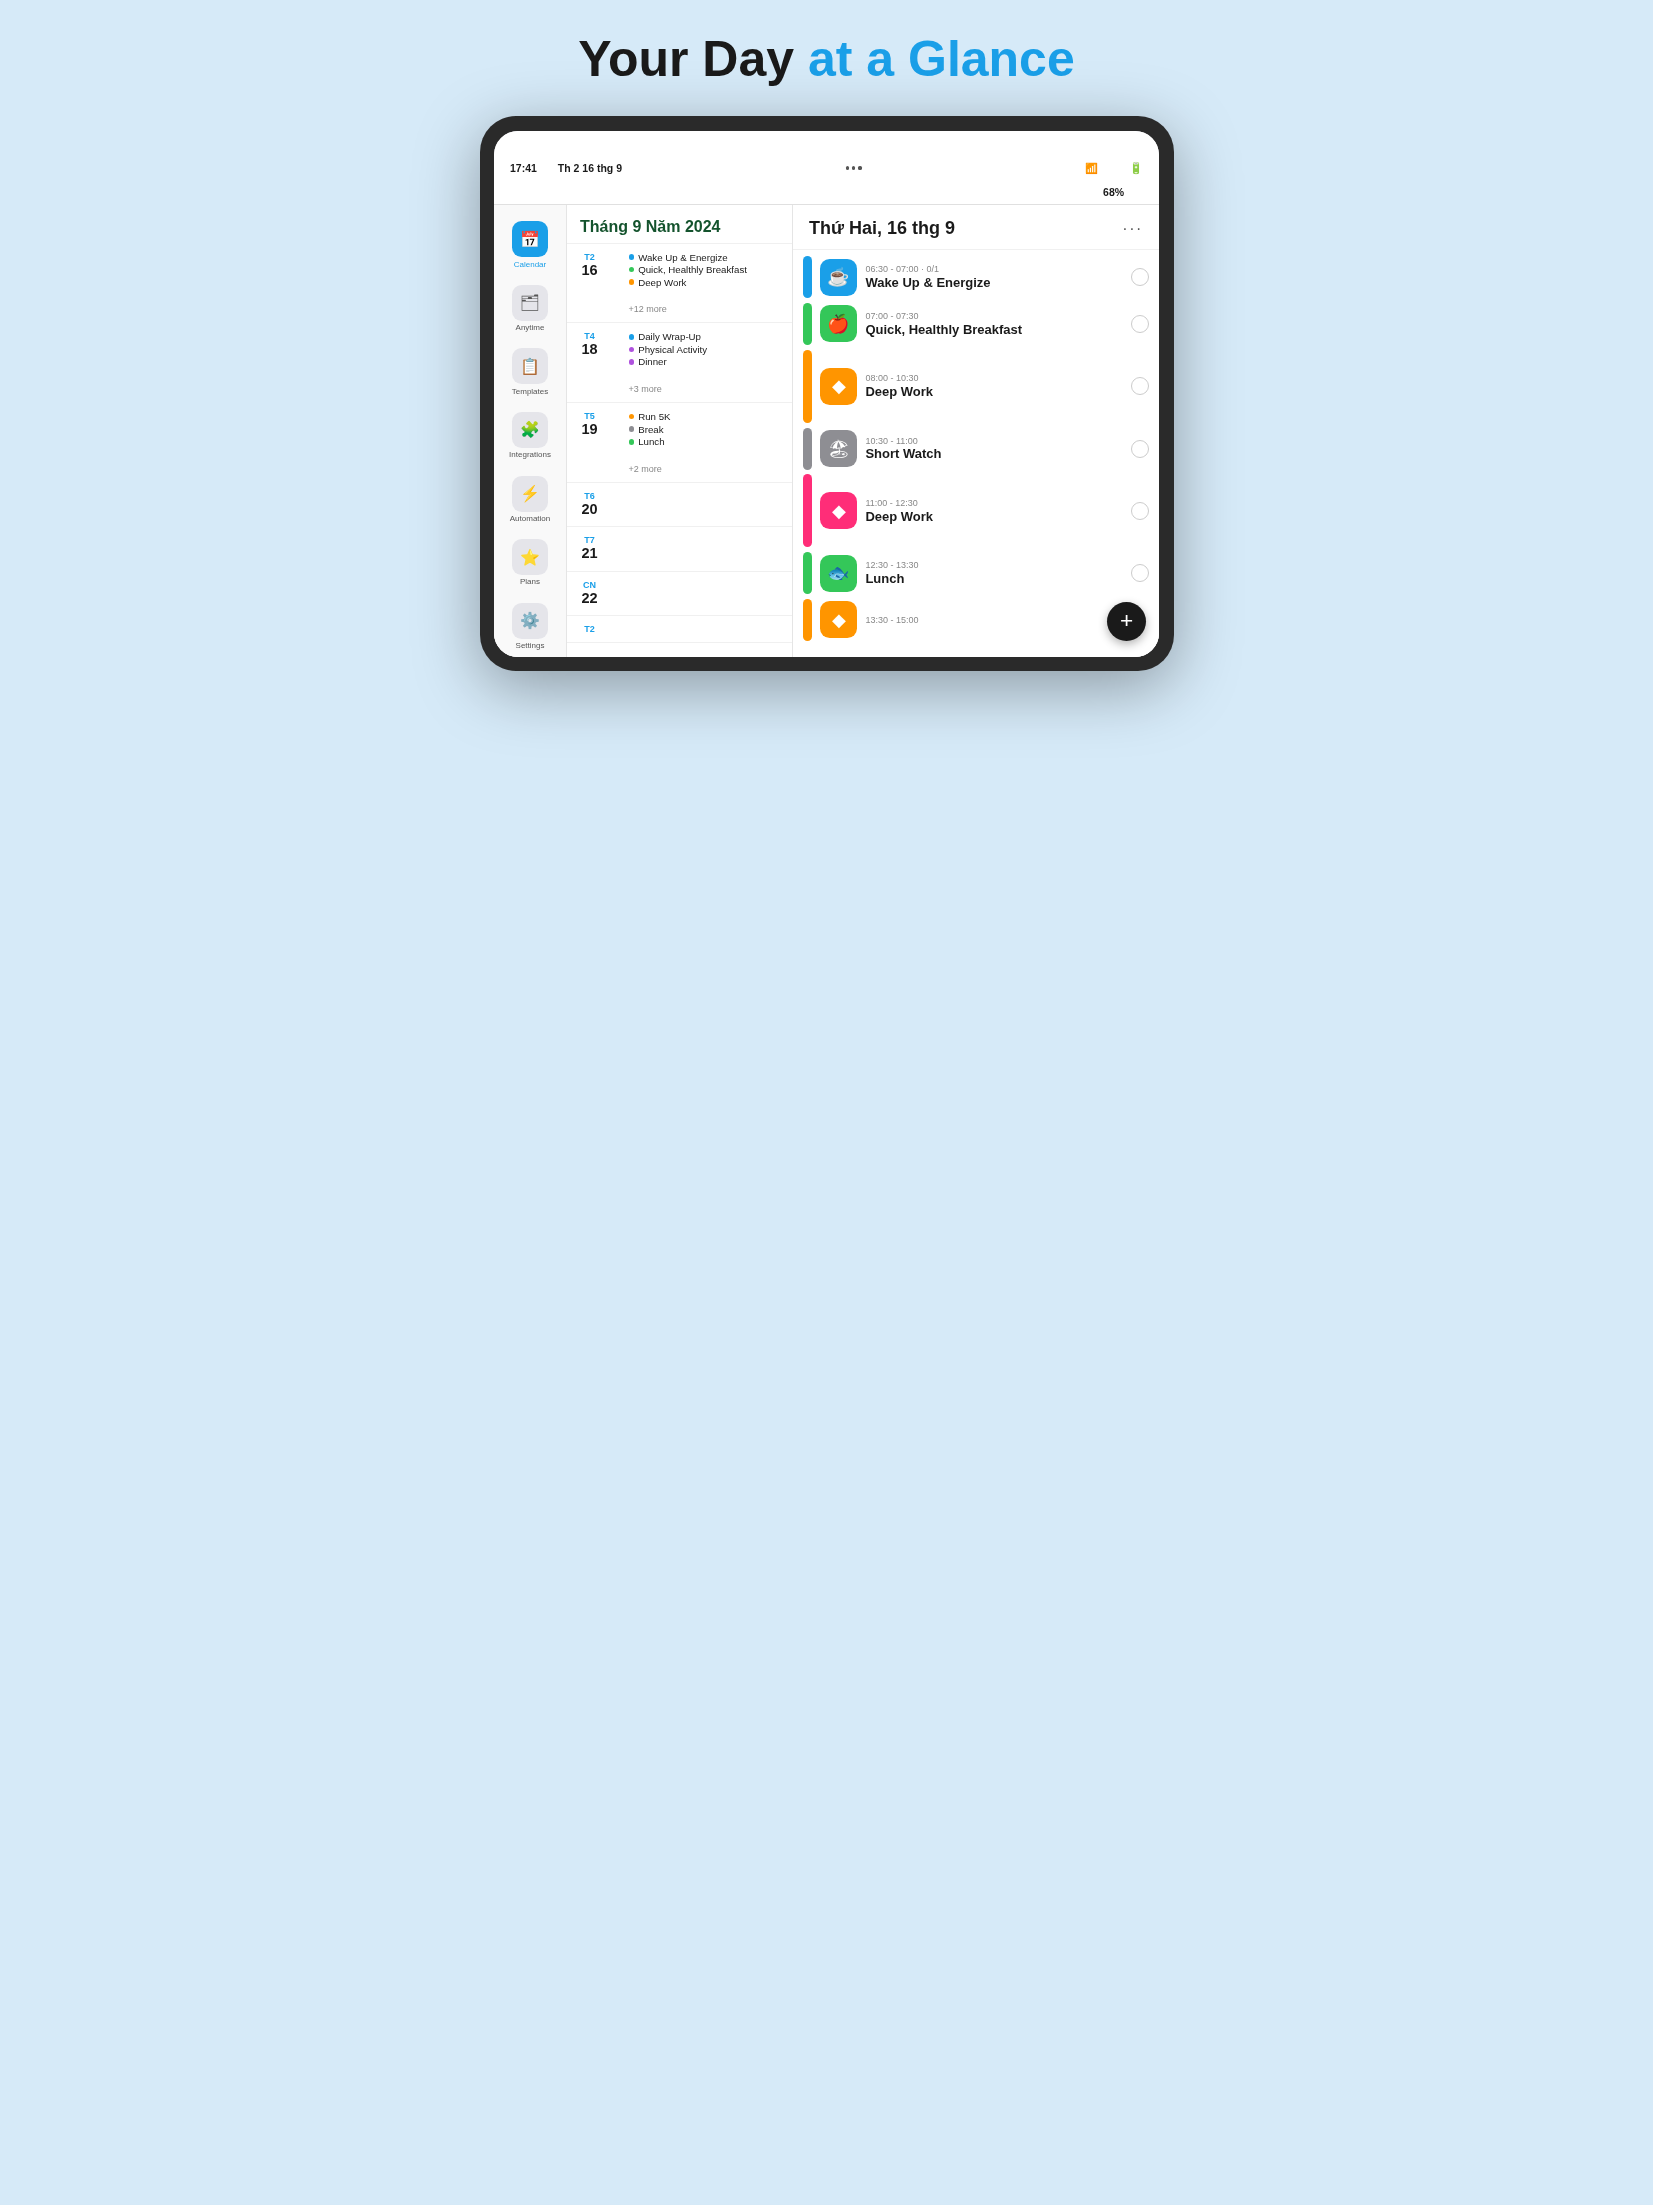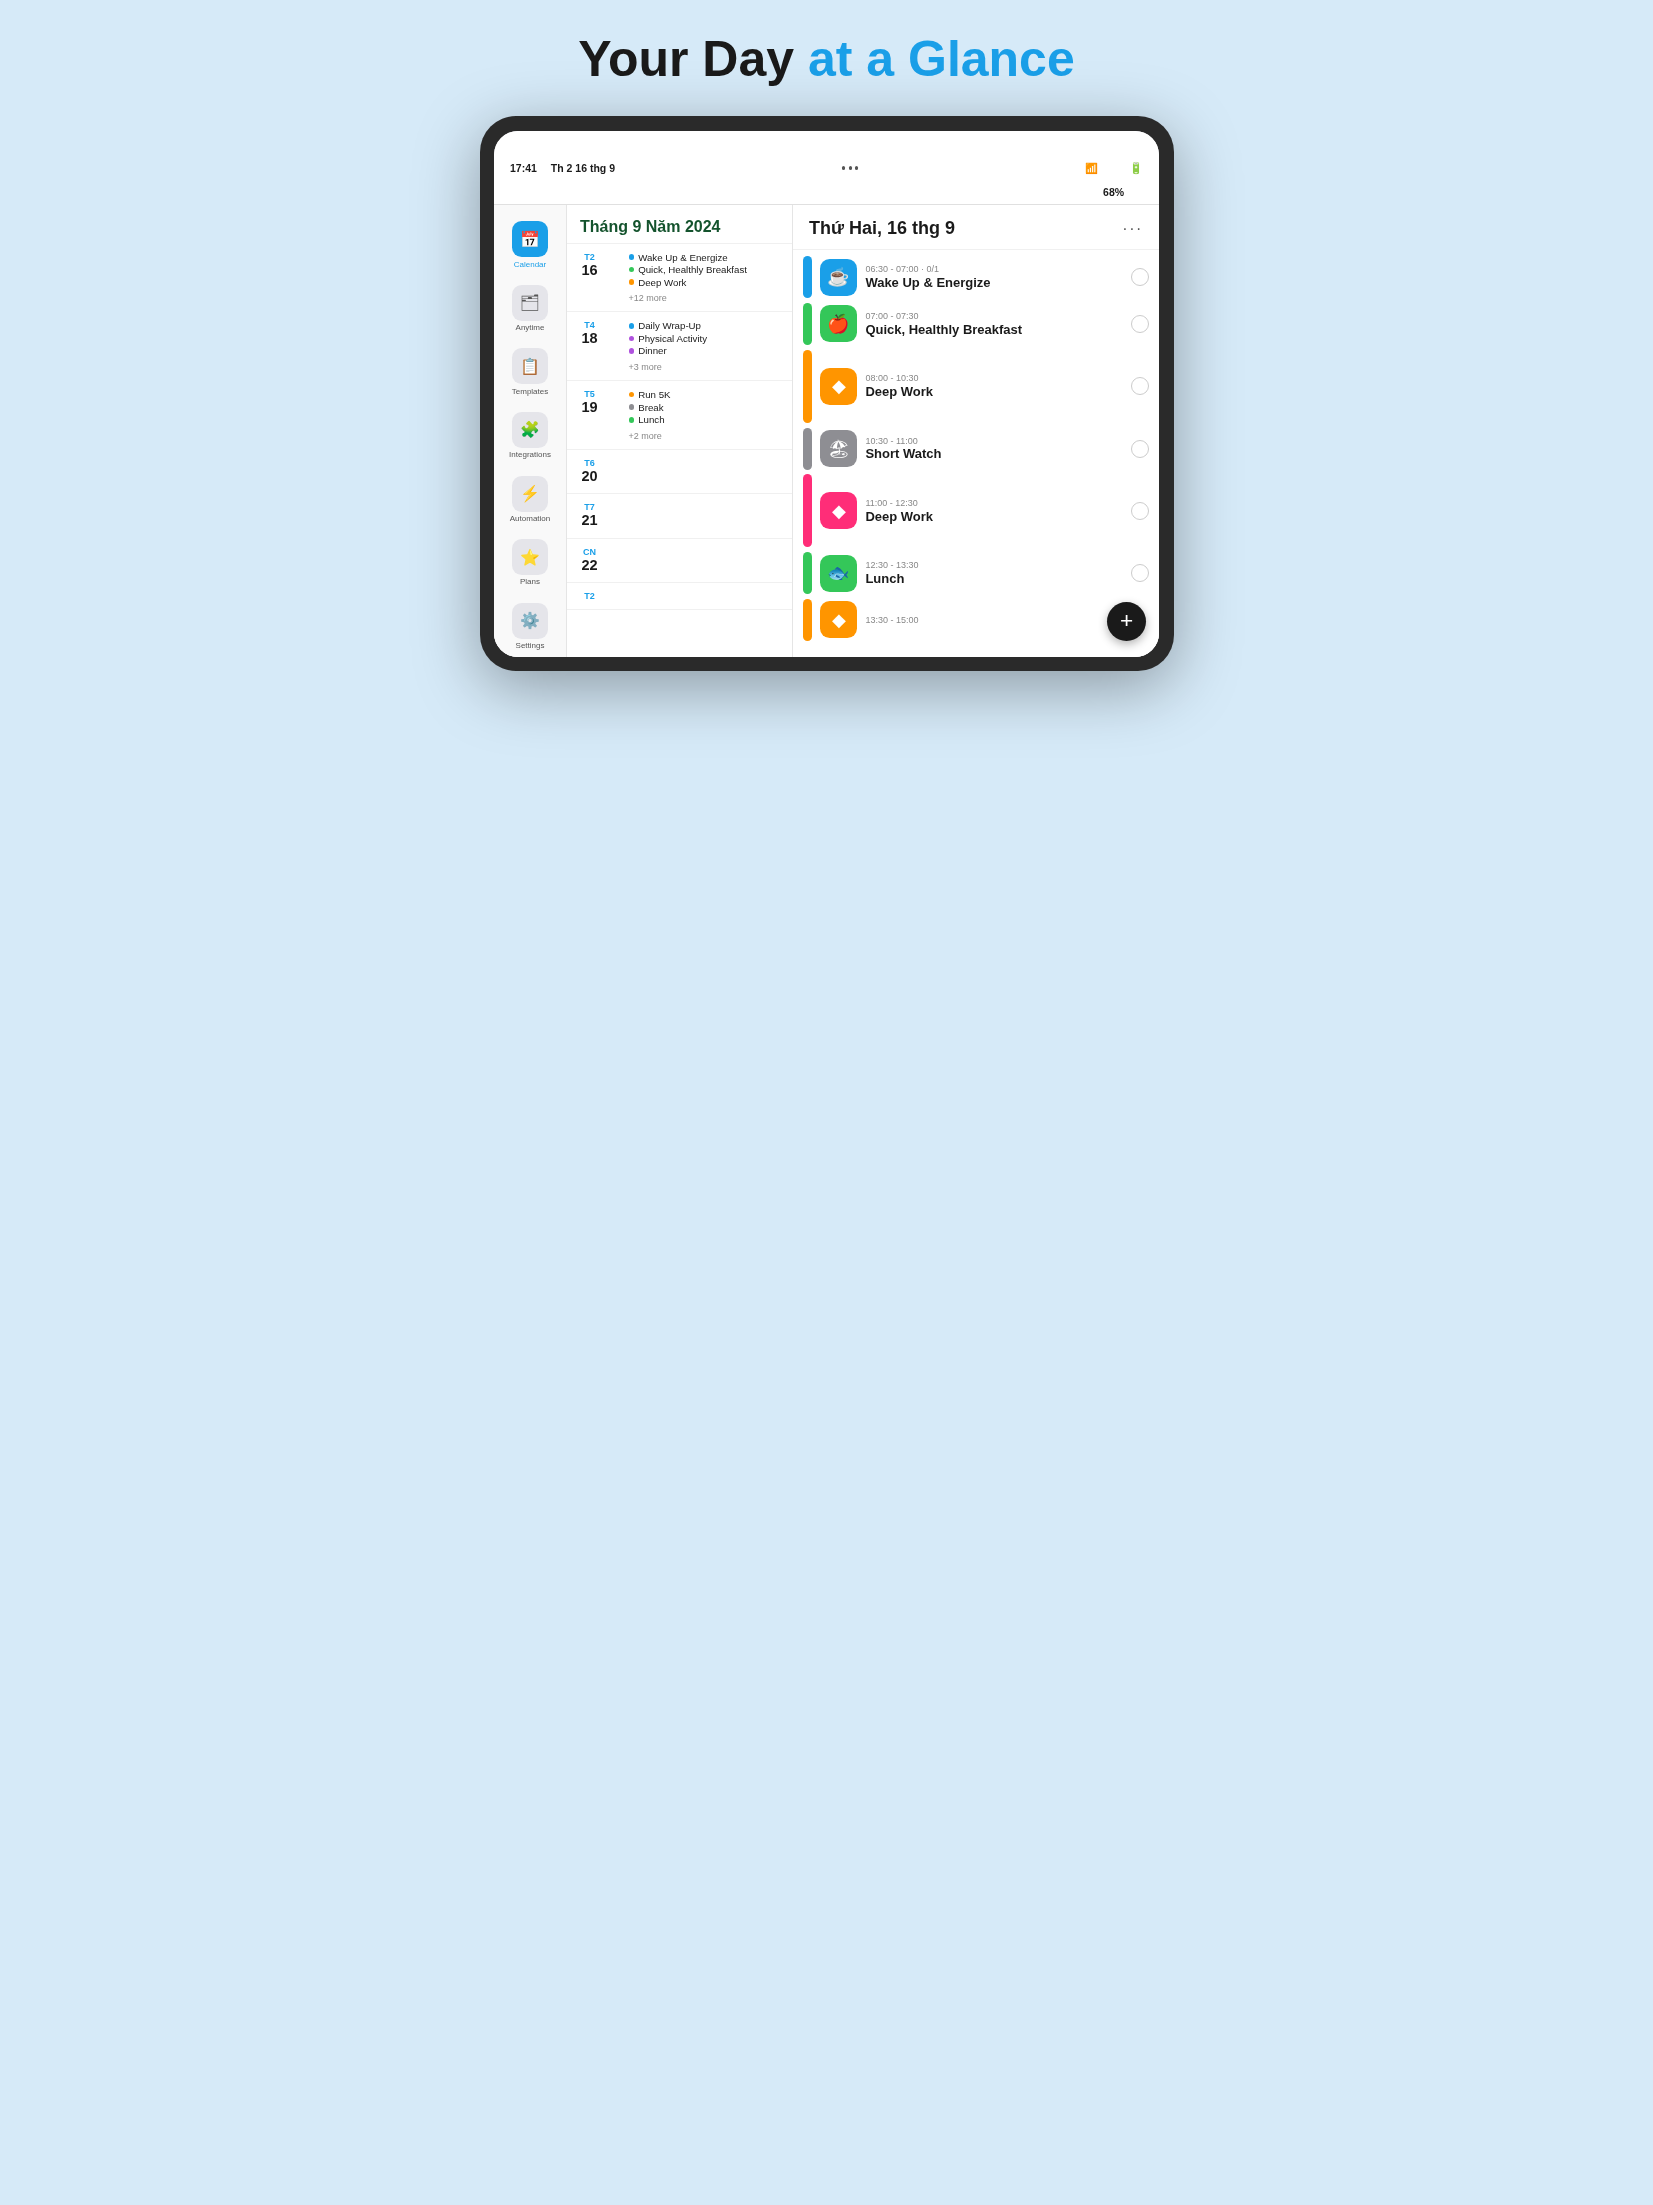--- a/index.html
+++ b/index.html
@@ -48,21 +48,21 @@
       background: #fff;
       display: flex;
       align-items: center;
       justify-content: space-between;
       padding: 8px 16px 6.5px;
       font-size: 10.5px;
       font-weight: 600;
       color: #1a1a1a;
       border-bottom: 0.8px solid #e0e0e0;
     }
-    .status-left { display: flex; gap: 14px; align-items: center; }
+    .status-left { display: flex; gap: 21px; align-items: center; }
     .status-center { display: flex; gap: 3.2px; }
     .status-dot { width: 3.2px; height: 3.2px; border-radius: 50%; background: #555; }
     .status-right { display: flex; align-items: center; gap: 4.8px; font-size: 10.5px; }
     .wifi-icon { font-size: 10.5px; }
     .battery-text { font-weight: 600; margin-top: 47px; }
 
     
     .app-layout {
       display: flex;
       flex: 1;
@@ -175,21 +175,21 @@
     }
     .cal-dot {
       width: 5.7px;
       height: 5.7px;
       border-radius: 50%;
       flex-shrink: 0;
     }
     .cal-more {
       font-size: 9px;
       color: #888;
-      margin-top: 4px;
+      margin-top: 15px;
     }
 
     
     .day-panel {
       flex: 1;
       display: flex;
       flex-direction: column;
       background: #fff;
     }
     .day-header {

